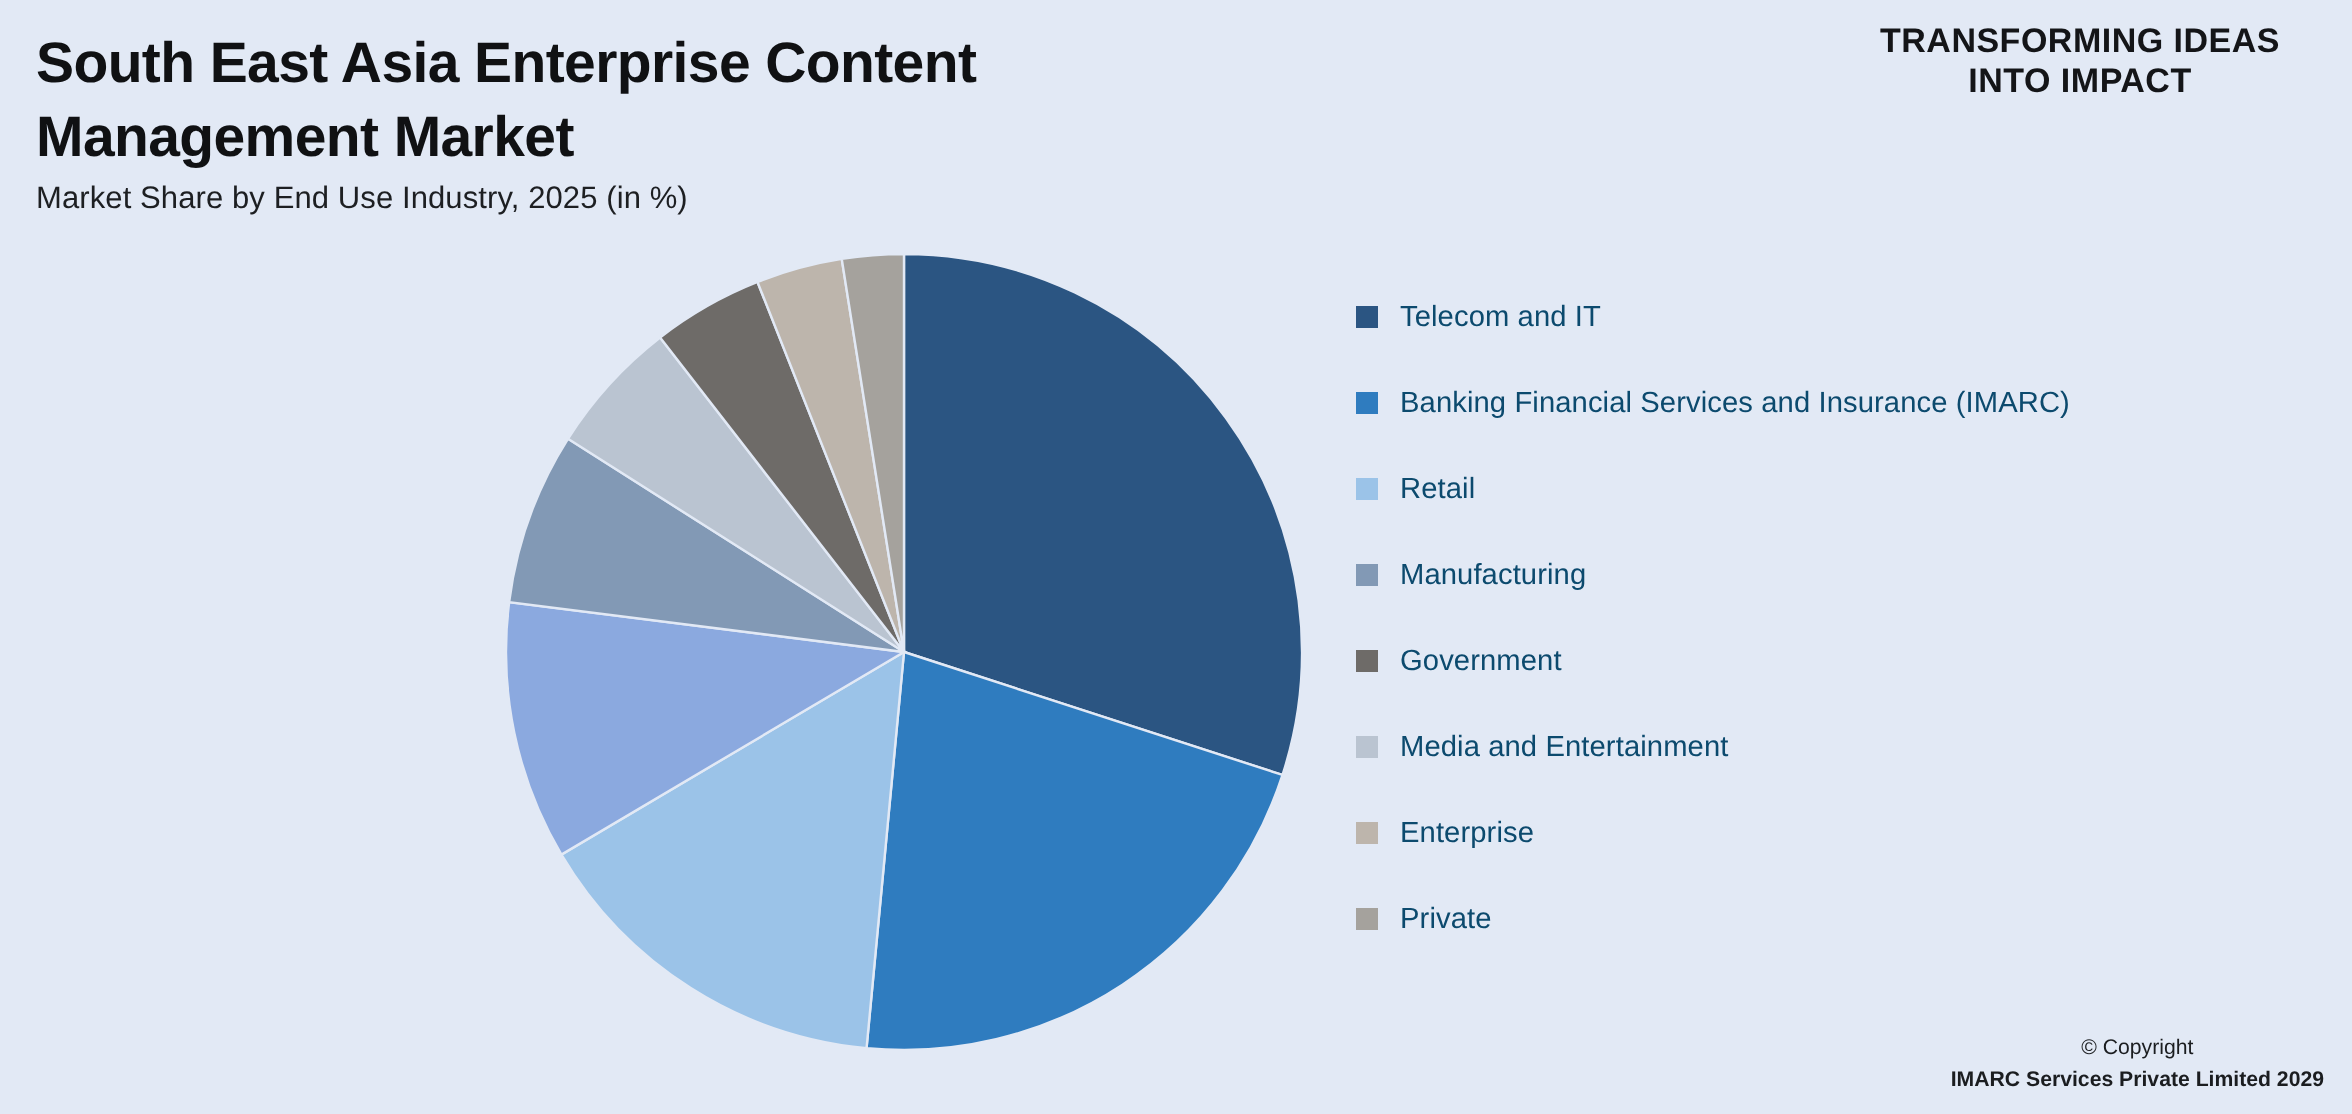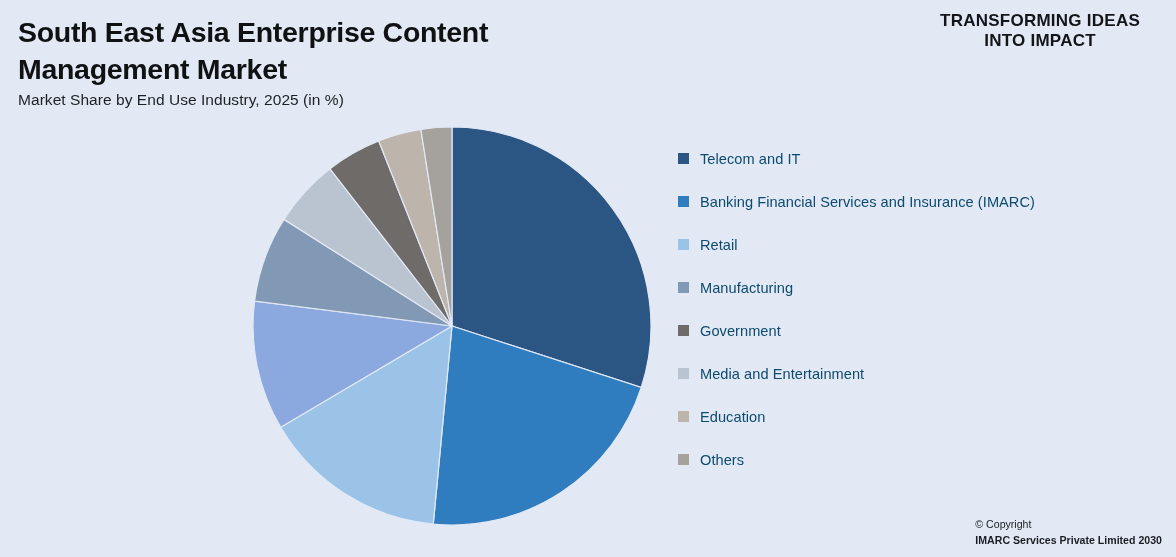--- a/index.html
+++ b/index.html
@@ -116,21 +116,21 @@
     color: #0c4a6e;
     white-space: nowrap;
     letter-spacing: 0.05px;
   }
 
   
   #copyright {
     position: absolute;
     right: 14px;
     bottom: 8px;
-    text-align: left;
+    text-align: center;
     font-size: 10.6px;
     color: #1b1d20;
     line-height: 1.5;
     margin-top: 34px;
   }
   #copyright div { white-space: nowrap; }
   #copyright-line2 { font-weight: bold; }
 </style>
 </head>
 <body>
@@ -180,26 +180,26 @@
       <div class="legend-item">
         <span class="legend-swatch" style="background: rgb(110, 107, 104);"></span>
         <span class="legend-label">Government</span>
       </div>
       <div class="legend-item">
         <span class="legend-swatch" style="background: rgb(186, 196, 209);"></span>
         <span class="legend-label">Media and Entertainment</span>
       </div>
       <div class="legend-item">
         <span class="legend-swatch" style="background: rgb(189, 181, 172);"></span>
-        <span class="legend-label">Education</span>
+        <span class="legend-label">Enterprise</span>
       </div>
       <div class="legend-item">
         <span class="legend-swatch" style="background: rgb(165, 162, 157);"></span>
-        <span class="legend-label">Others</span>
+        <span class="legend-label">Private</span>
       </div>
     </div>
 
   <div id="copyright">
     <div>© Copyright</div>
-    <div id="copyright-line2">IMARC Services Private Limited 2030</div>
+    <div id="copyright-line2">IMARC Services Private Limited 2029</div>
   </div>
 
 </div>
 
 </body></html>

